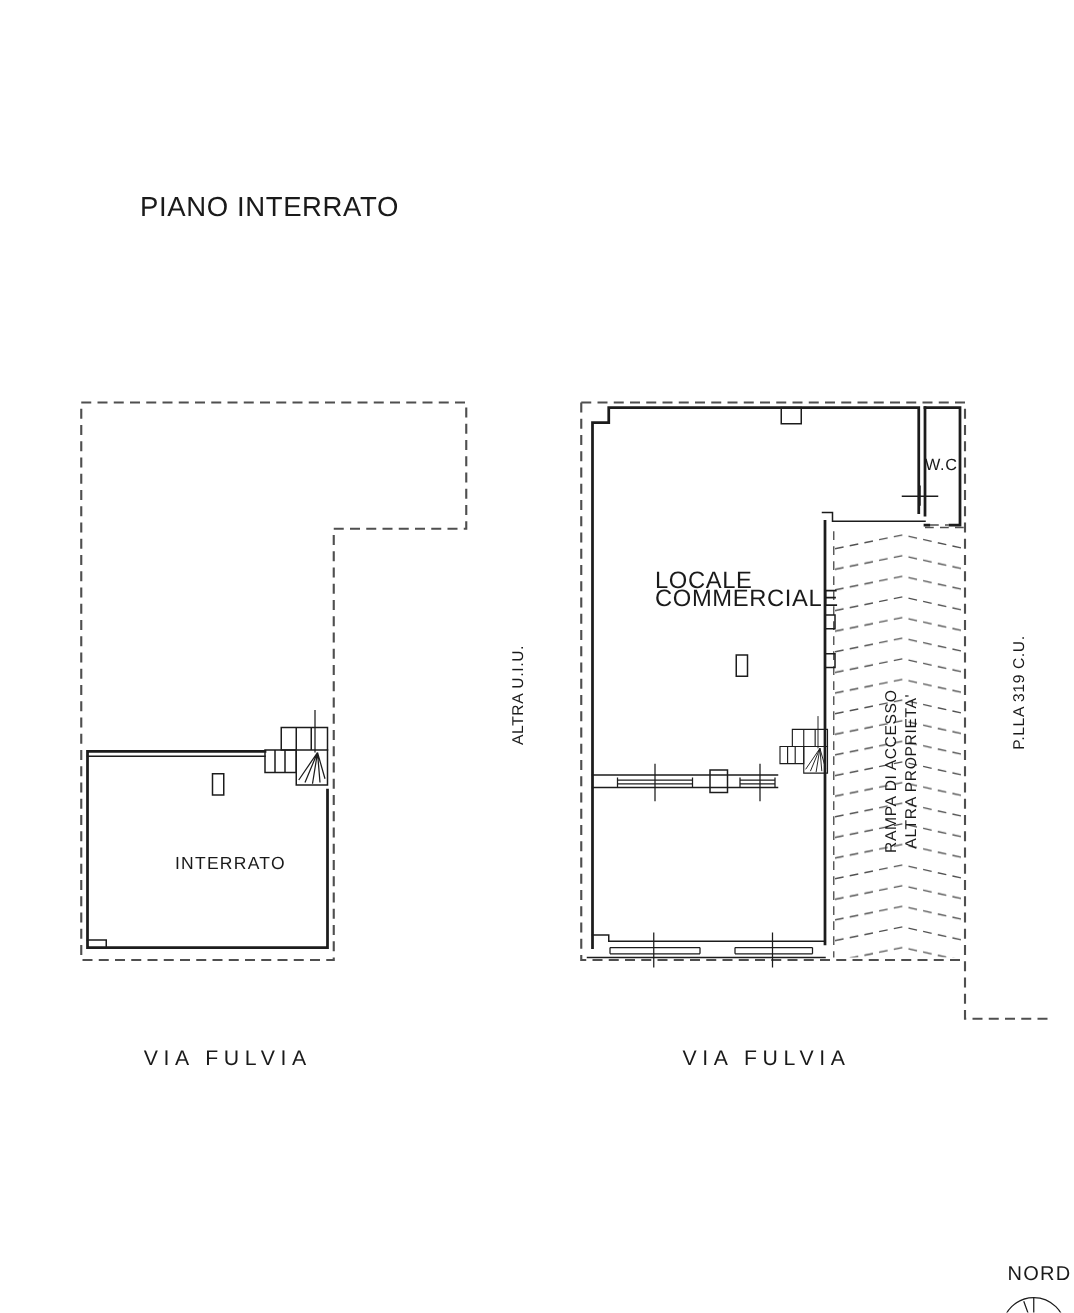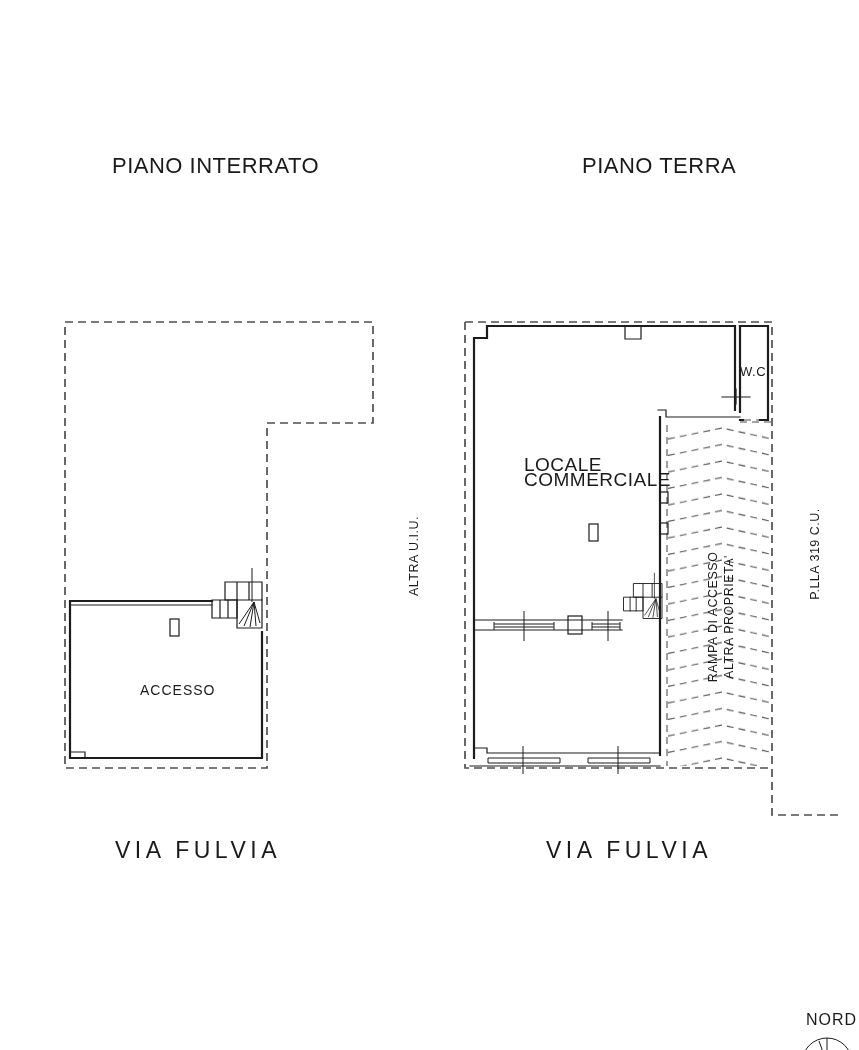--- a/index.html
+++ b/index.html
@@ -17,21 +17,21 @@
   }
   .sheet{position:absolute;inset:0;}
   svg{position:absolute;left:0;top:0;}
   .ln{stroke:var(--line);fill:none;stroke-width:2.2;stroke-linecap:square;}
   .thin{stroke:var(--line);fill:none;stroke-width:1.2;stroke-linecap:square;}
   .hair{stroke:var(--line);fill:none;stroke-width:1;}
   .dash{stroke:var(--dashed);fill:none;stroke-width:1.7;stroke-dasharray:8 5;}
   .dash-thin{stroke:var(--dashed);fill:none;stroke-width:1.1;stroke-dasharray:7 5;}
   .label{position:absolute;color:var(--text);white-space:nowrap;}
   .plan-title{font-size:22px;line-height:31px;letter-spacing:.5px;}
-  .street{font-size:23px;letter-spacing:4.5px;}
+  .street{font-size:17px;letter-spacing:4.5px;}
   .room{font-size:14px;letter-spacing:1px;}
   .room-2line{font-size:19px;line-height:15px;letter-spacing:.5px;}
   .small{font-size:13px;letter-spacing:.5px;}
   .rot{transform:rotate(-90deg);text-align:center;font-size:12.5px;letter-spacing:.5px;line-height:16px;}
   .nord{font-size:16px;letter-spacing:1px;}
 </style>
 </head>
 <body>
 
 <div class="sheet">
@@ -97,24 +97,23 @@
       <circle class="hair" cx="827" cy="1063" r="25"></circle>
       <path class="hair" d="M827,1038 V1063 M819,1041 L827,1063"></path>
     </g>
   </svg>
 
   <div class="label plan-title" style="left:112px;top:150px;">
     <div>PIANO INTERRATO</div>
   </div>
 
   <div class="label plan-title" style="left:582px;top:150px;">
-    <div>PIANO TERRA</div>
   </div>
 
-  <div class="label room" style="left:140px;top:682px;">ACCESSO</div>
+  <div class="label room" style="left:140px;top:682px;">INTERRATO</div>
 
   <div class="label room-2line" style="left:524px;top:457px;">
     <div>LOCALE</div>
     <div>COMMERCIALE</div>
   </div>
 
   <div class="label small" style="left:740px;top:364px;">W.C.</div>
 
   <div class="label rot" style="left:364px;top:548px;width:100px;height:16px;">ALTRA U.I.U.</div>
 

